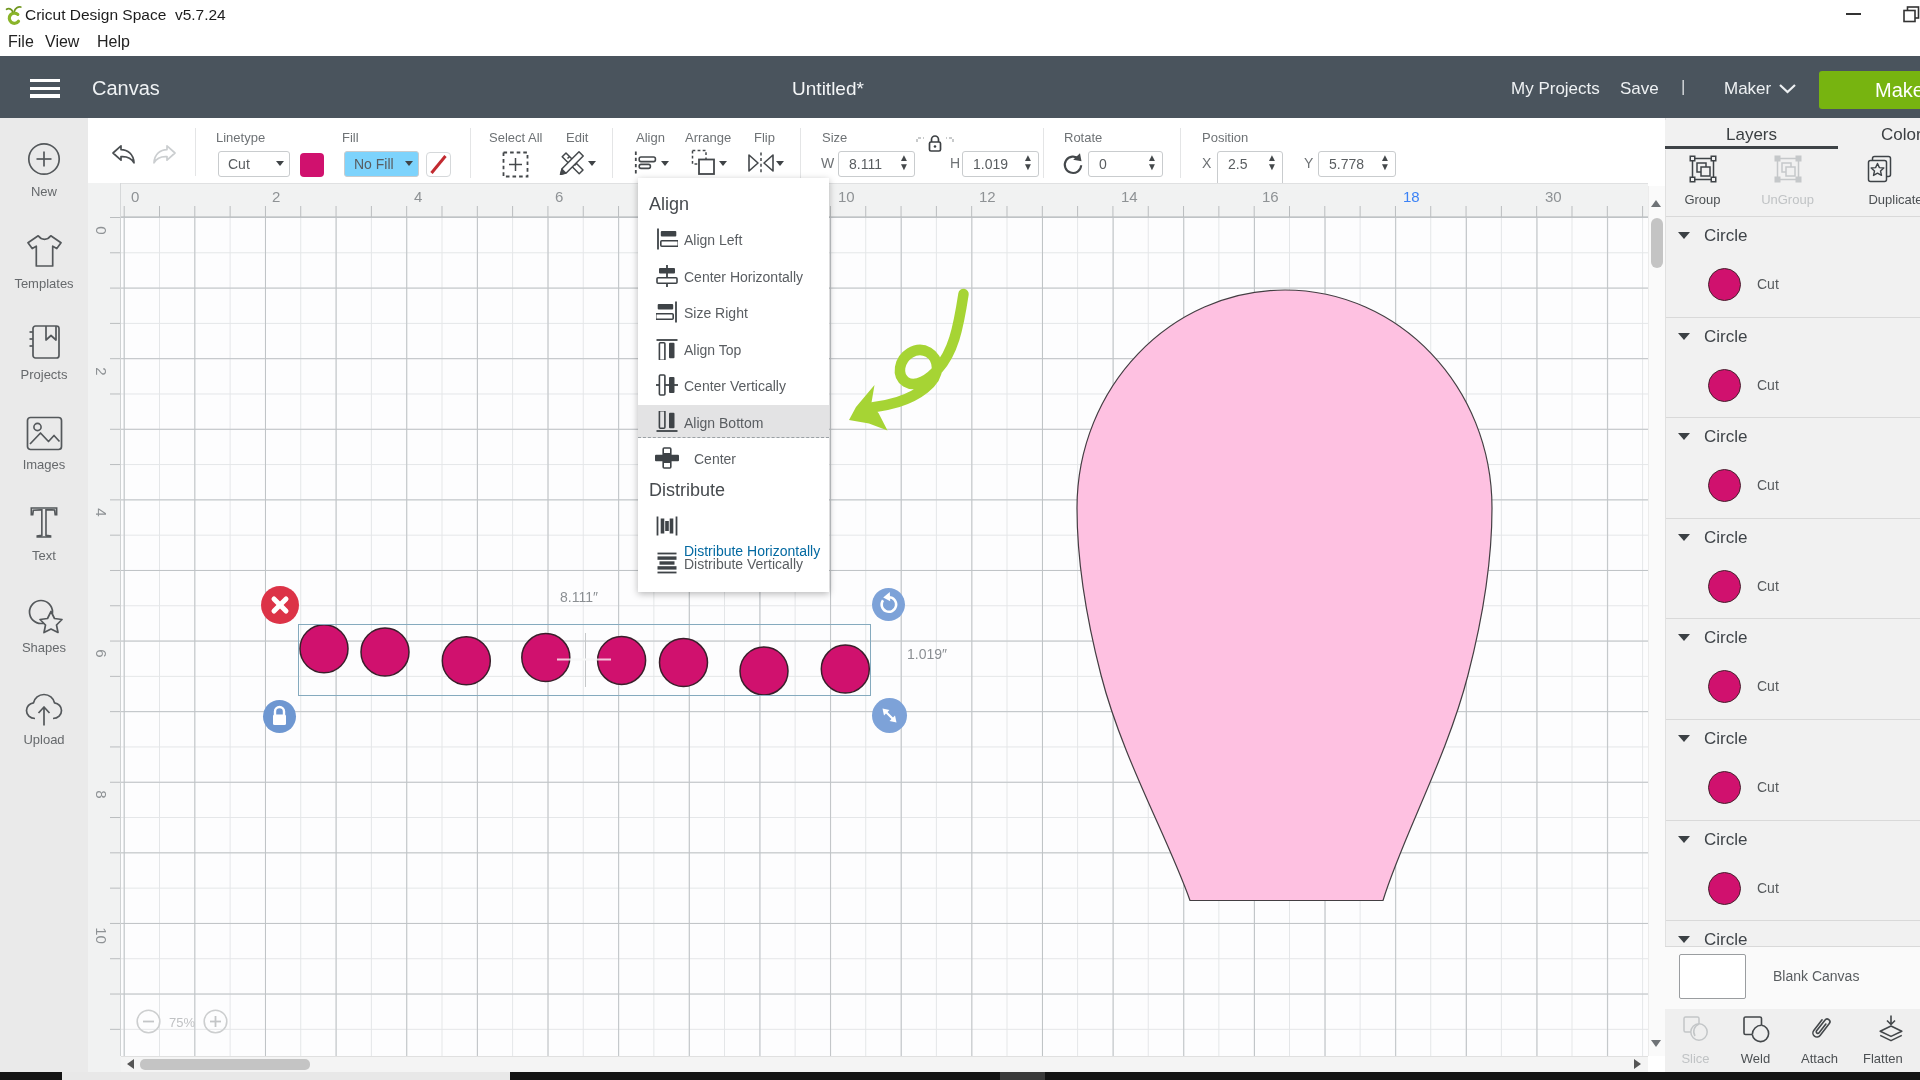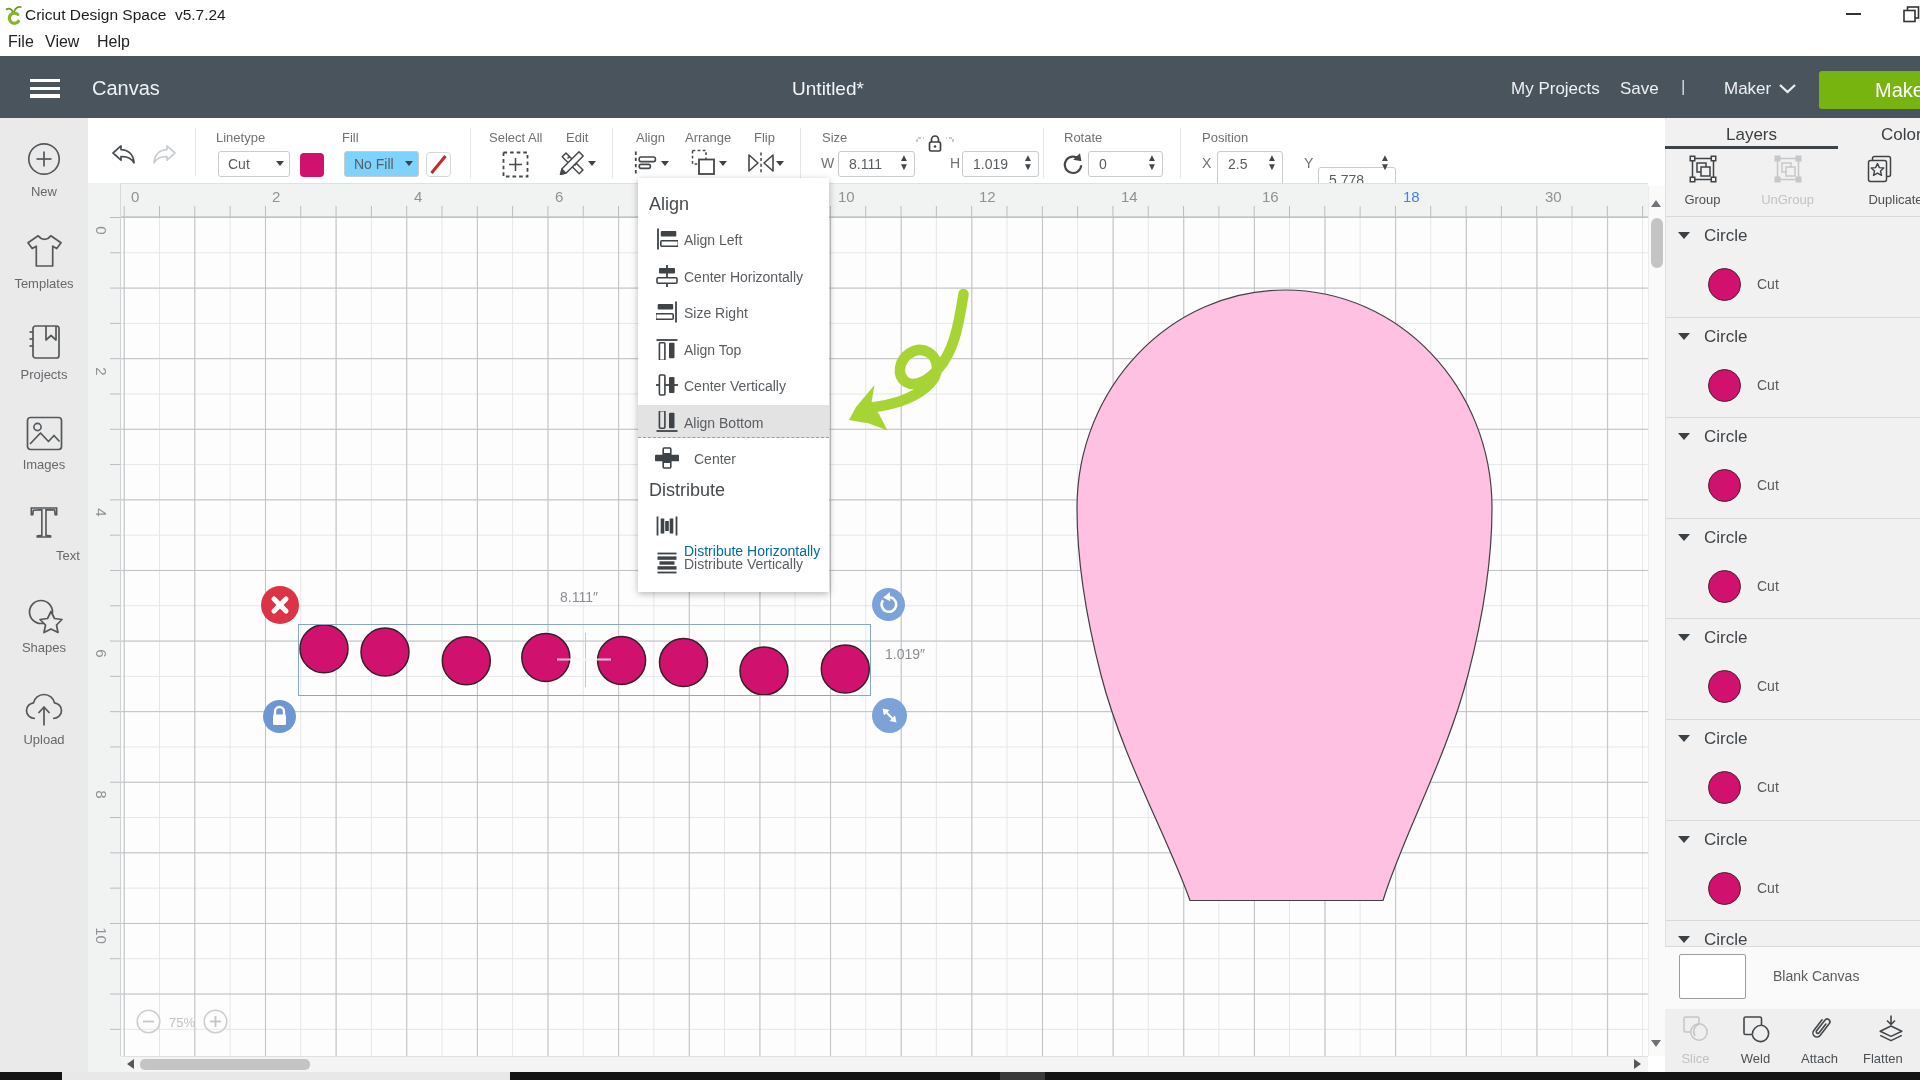--- a/index.html
+++ b/index.html
@@ -124,21 +124,21 @@
  <path d="M13.2 7.8 L21.5 9.3 L20 1.2 Z" fill="#44484b"></path>
 </svg>
 <div class="abs" style="left:1088px;top:151px;width:75px;height:26px;border:1px solid #c9ccce;border-radius:3px;background:#fff;font-size:14px;color:#595d60;line-height:24px;padding-left:10px;">0</div>
 <div class="abs" style="left:1147px;top:154px;font-size:10px;color:#44484b;line-height:8.5px;letter-spacing:0;">▲<br>▼</div>
 <div class="abs" style="left:1180px;top:128px;width:1px;height:50px;background:#e4e5e6;"></div>
 <div class="lbl" style="left:1202px;top:130px;">Position</div>
 <div class="lbl" style="left:1202px;top:155px;font-size:14px;">X</div>
 <div class="abs" style="left:1217px;top:151px;width:66px;height:38px;border:1px solid #c9ccce;border-radius:3px;background:#fff;font-size:14px;color:#595d60;line-height:24px;padding-left:10px;">2.5</div>
 <div class="abs" style="left:1267px;top:154px;font-size:10px;color:#44484b;line-height:8.5px;letter-spacing:0;">▲<br>▼</div>
 <div class="lbl" style="left:1304px;top:155px;font-size:14px;">Y</div>
-<div class="abs" style="left:1318px;top:151px;width:78px;height:26px;border:1px solid #c9ccce;border-radius:3px;background:#fff;font-size:14px;color:#595d60;line-height:24px;padding-left:10px;margin-top:16px;">5.778</div>
+<div class="abs" style="left:1318px;top:151px;width:78px;height:26px;border:1px solid #c9ccce;border-radius:3px;background:#fff;font-size:14px;color:#595d60;line-height:24px;padding-left:10px;">5.778</div>
 <div class="abs" style="left:1380px;top:154px;font-size:10px;color:#44484b;line-height:8.5px;letter-spacing:0;">▲<br>▼</div>
 
 <div class="abs" style="left:0;top:118px;width:88px;height:954px;background:#eaeaea;"></div>
 <svg class="abs" style="left:27px;top:142px" width="34" height="34" viewBox="0 0 34 34">
  <circle cx="17" cy="17" r="15.2" fill="none" stroke="#54585b" stroke-width="1.7"></circle>
  <line x1="17" y1="9.5" x2="17" y2="24.5" stroke="#54585b" stroke-width="1.7"></line>
  <line x1="9.5" y1="17" x2="24.5" y2="17" stroke="#54585b" stroke-width="1.7"></line>
 </svg>
 <div class="lbl" style="left:0;top:184px;width:88px;text-align:center;color:#66696c;">New</div>
 <svg class="abs" style="left:26px;top:233px" width="37" height="36" viewBox="0 0 37 36">
@@ -153,21 +153,21 @@
  <path d="M19 2 V16 L24 11.5 L29 16 V2" fill="none" stroke="#54585b" stroke-width="1.7" stroke-linejoin="round"></path>
 </svg>
 <div class="lbl" style="left:0;top:367px;width:88px;text-align:center;color:#66696c;">Projects</div>
 <svg class="abs" style="left:26px;top:416px" width="37" height="35" viewBox="0 0 37 35">
  <rect x="1.5" y="1.5" width="34" height="32" rx="3" fill="none" stroke="#54585b" stroke-width="1.7"></rect>
  <circle cx="11.5" cy="11" r="3.6" fill="none" stroke="#54585b" stroke-width="1.6"></circle>
  <path d="M4 28 L14.5 17 L22.5 25.5 L28 19.5 L33.5 25.5" fill="none" stroke="#54585b" stroke-width="1.7" stroke-linejoin="round"></path>
 </svg>
 <div class="lbl" style="left:0;top:457px;width:88px;text-align:center;color:#66696c;">Images</div>
 <div class="abs" style="left:0;top:503px;width:88px;text-align:center;font-family:'Liberation Serif',serif;font-size:44px;line-height:40px;color:transparent;-webkit-text-stroke:1.6px #54585b;">T</div>
-<div class="lbl" style="left:0;top:548px;width:88px;text-align:center;color:#66696c;margin-left:24px;">Text</div>
+<div class="lbl" style="left:0;top:548px;width:88px;text-align:center;color:#66696c;">Text</div>
 <svg class="abs" style="left:27px;top:599px" width="36" height="36" viewBox="0 0 36 36">
  <circle cx="14" cy="13" r="11.5" fill="none" stroke="#54585b" stroke-width="1.7"></circle>
  <path d="M24 12.5 L27.5 19.5 L35 20.5 L29.5 26 L31 33.5 L24 30 L17 33.5 L18.5 26 L13 20.5 L20.5 19.5 Z" fill="#eaeaea" stroke="#54585b" stroke-width="1.7" stroke-linejoin="round"></path>
 </svg>
 <div class="lbl" style="left:0;top:640px;width:88px;text-align:center;color:#66696c;">Shapes</div>
 <svg class="abs" style="left:25px;top:693px" width="38" height="34" viewBox="0 0 38 34">
  <path d="M10 25.5 C5 25.5 1.5 22 1.5 17.5 C1.5 13.5 4.5 10.3 8.5 9.8 C9.5 5 13.7 1.5 19 1.5 C24.3 1.5 28.5 5 29.5 9.8 C33.5 10.3 36.5 13.5 36.5 17.5 C36.5 22 33 25.5 28 25.5" fill="none" stroke="#54585b" stroke-width="1.7" stroke-linejoin="round"></path>
  <path d="M19 32.5 V14.5 M13.5 20 L19 14 L24.5 20" fill="none" stroke="#54585b" stroke-width="1.7" stroke-linejoin="round"></path>
 </svg>
 <div class="lbl" style="left:0;top:732px;width:88px;text-align:center;color:#66696c;">Upload</div>
@@ -208,21 +208,21 @@
   <circle cx="562.5" cy="445.6" r="24"></circle>
   <circle cx="643" cy="453.9" r="24"></circle>
   <circle cx="724.3" cy="452.1" r="24"></circle>
  </g>
  <line x1="436" y1="442.5" x2="490" y2="442.5" stroke="rgba(255,255,255,0.75)" stroke-width="1.8"></line>
  <path d="M842.5 77 C837 113 832 135 817 152 C809 162 795 171 785 165 C775 158 778 143 789 136 C802 128 816 137 816 151 C816 166 796 179 777 185 C769 187.5 759 189.5 751 190.5" fill="none" stroke="#a6d434" stroke-width="10.5" stroke-linecap="round"></path>
  <polygon points="728,203 735,190 753.5,168 750,188.5 757.5,196 766.5,213.5 748,206.5" fill="#a6d434"></polygon>
 </svg>
 <div class="abs" style="left:298px;top:624px;width:573px;height:72px;border:1.5px solid #85aabe;"></div>
 <div class="abs" style="left:560px;top:589px;font-size:14px;color:#8b8f93;">8.111″</div>
-<div class="abs" style="left:885px;top:646px;font-size:14px;color:#8b8f93;">1.019″</div>
+<div class="abs" style="left:907px;top:646px;font-size:14px;color:#8b8f93;">1.019″</div>
 <div class="abs" style="left:260.5px;top:586px;width:38px;height:38px;border-radius:50%;background:#dc3347;"></div>
 <svg class="abs" style="left:260.5px;top:586px" width="38" height="38" viewBox="0 0 38 38">
  <line x1="13" y1="13" x2="25" y2="25" stroke="#fff" stroke-width="5" stroke-linecap="round"></line>
  <line x1="25" y1="13" x2="13" y2="25" stroke="#fff" stroke-width="5" stroke-linecap="round"></line>
 </svg>
 <div class="abs" style="left:871.5px;top:587.5px;width:33px;height:33px;border-radius:50%;background:#7da2d8;"></div>
 <svg class="abs" style="left:871.5px;top:587.5px" width="33" height="33" viewBox="0 0 33 33">
  <path d="M11 12.2 A7.3 7.3 0 1 0 17 9.2" fill="none" stroke="#fff" stroke-width="2.5"></path>
  <polygon points="17.8,4 11.2,9.4 18.2,13.2" fill="#fff"></polygon>
 </svg>

